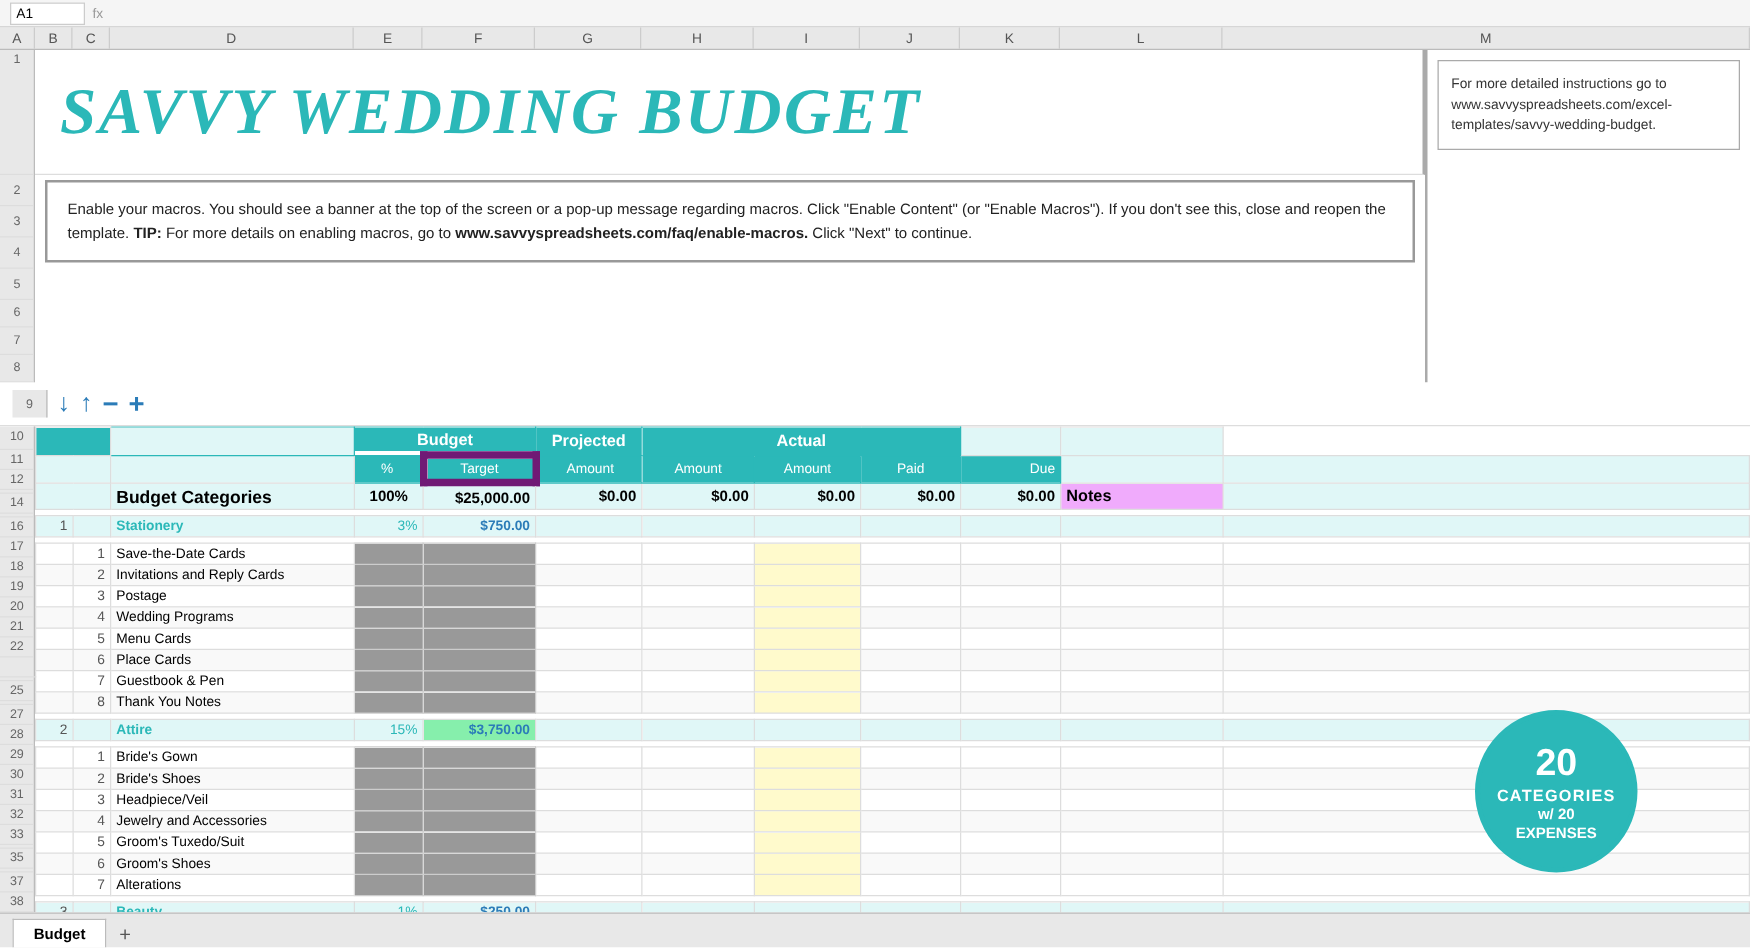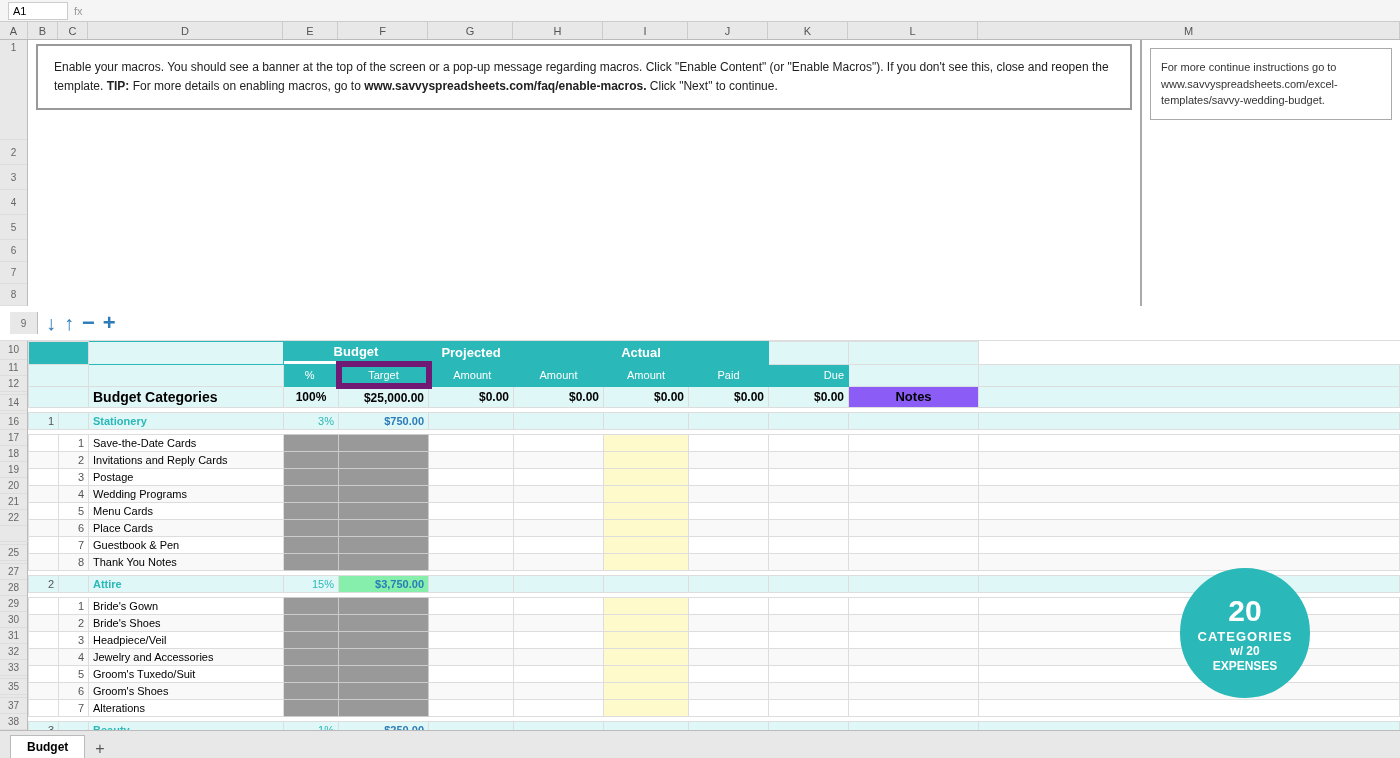--- a/index.html
+++ b/index.html
@@ -120,28 +120,31 @@
       <div style="height:25px; display:flex; align-items:center; justify-content:center; border-bottom:1px solid #ddd;">3</div>
       <div style="height:25px; display:flex; align-items:center; justify-content:center; border-bottom:1px solid #ddd;">4</div>
       <div style="height:25px; display:flex; align-items:center; justify-content:center; border-bottom:1px solid #ddd;">5</div>
       <div style="height:22px; display:flex; align-items:center; justify-content:center; border-bottom:1px solid #ddd;">6</div>
       <div style="height:22px; display:flex; align-items:center; justify-content:center; border-bottom:1px solid #ddd;">7</div>
       <div style="height:22px; display:flex; align-items:center; justify-content:center; border-bottom:1px solid #ddd;">8</div>
     </div>
 
     <div style="flex:1; display:flex; flex-direction:column;">
 
+      <div style="height:100px; display:flex; align-items:center; padding: 0 20px; border-bottom:1px solid #ddd; border-right:2px solid #aaa;">
+        <span class="app-title">SAVVY WEDDING BUDGET</span>
+      </div>
 
       <div class="instructions-box" style="margin:4px 8px;">
         <p>Enable your macros.  You should see a banner at the top of the screen or a pop-up message regarding macros.  Click "Enable Content" (or "Enable Macros").  If you don't see this, close and reopen the template.  <span class="bold">TIP:</span>  For more details on enabling macros, go to <span class="bold">www.savvyspreadsheets.com/faq/enable-macros.</span>  Click "Next" to continue.</p>
       </div>
     </div>
 
     <div class="right-panel" style="border-left:2px solid #aaa;">
-      <div class="detail-link">For more continue instructions go to www.savvyspreadsheets.com/excel-templates/savvy-wedding-budget.</div>
+      <div class="detail-link">For more detailed instructions go to www.savvyspreadsheets.com/excel-templates/savvy-wedding-budget.</div>
     </div>
   </div>
 
   <div class="action-row">
     <div style="width:28px; background:#e8e8e8; border-right:1px solid #bbb; height:22px; display:flex; align-items:center; justify-content:center; font-size:10px; color:#666;">9</div>
     <span class="arrow-btn">↓</span>
     <span class="arrow-btn">↑</span>
     <span class="minus-btn">−</span>
     <span class="add-btn">+</span>
   </div>
@@ -225,21 +228,21 @@
         <tr class="header-row-totals">
           <td colspan="2" style="border:1px solid #ddd; background:#e0f7f7;"></td>
           <td class="label" style="border:1px solid #ddd; background:#e0f7f7; font-size:14px; font-weight:bold;">Budget Categories</td>
           <td style="border:1px solid #ddd; background:#e0f7f7; text-align:center; font-weight:bold;">100%</td>
           <td style="border:1px solid #ddd; background:#e0f7f7; text-align:right; font-weight:bold;">$25,000.00</td>
           <td style="border:1px solid #ddd; background:#e0f7f7; text-align:right;">$0.00</td>
           <td style="border:1px solid #ddd; background:#e0f7f7; text-align:right;">$0.00</td>
           <td style="border:1px solid #ddd; background:#e0f7f7; text-align:right;">$0.00</td>
           <td style="border:1px solid #ddd; background:#e0f7f7; text-align:right;">$0.00</td>
           <td style="border:1px solid #ddd; background:#e0f7f7; text-align:right;">$0.00</td>
-          <td style="border:1px solid #ddd; background:#8b5cf6; text-align:center; font-weight:bold; font-size:13px;">Notes</td>
+          <td style="border:1px solid #ddd; background:#f0abfc; text-align:left; font-weight:bold; font-size:13px;">Notes</td>
           <td style="border:1px solid #ddd; background:#e0f7f7;"></td>
         </tr>
 
         <tr style="height:4px;">
           <td colspan="12" style="border:none; background:#fff;"></td>
         </tr>
 
         <tr class="cat-row">
           <td style="border:1px solid #ddd; background:#e0f7f7; text-align:right; color:#555; font-size:11px;">1</td>
           <td style="border:1px solid #ddd; background:#e0f7f7;"></td>

